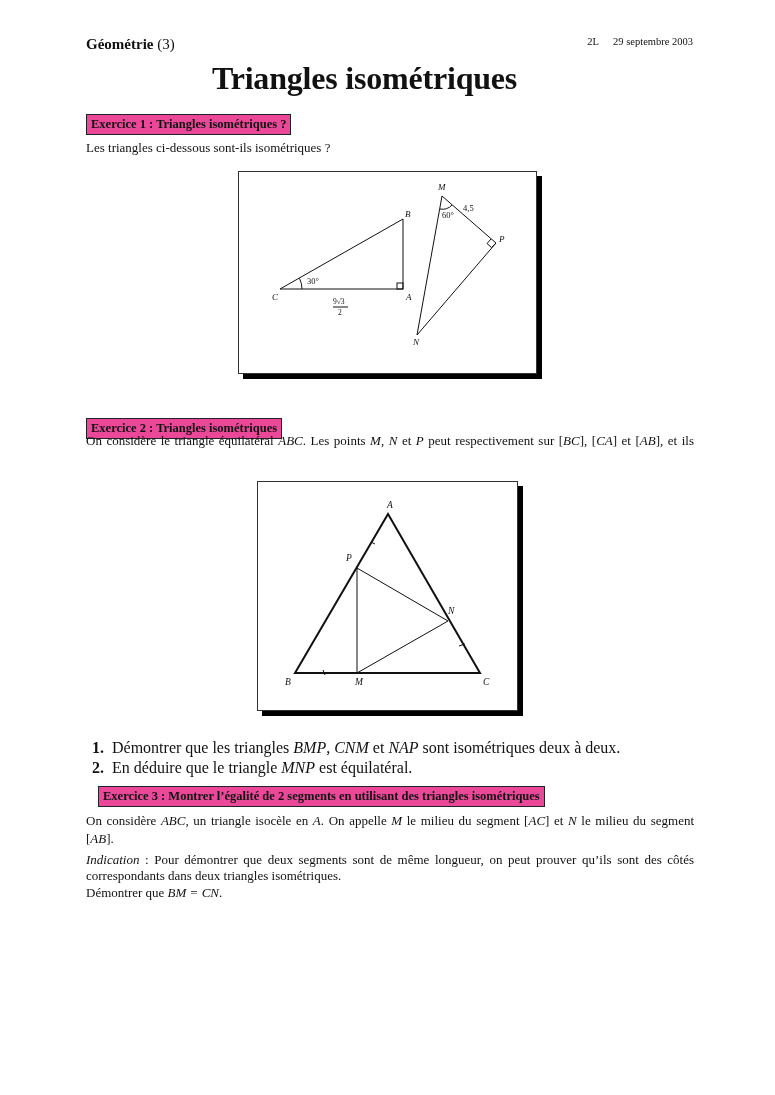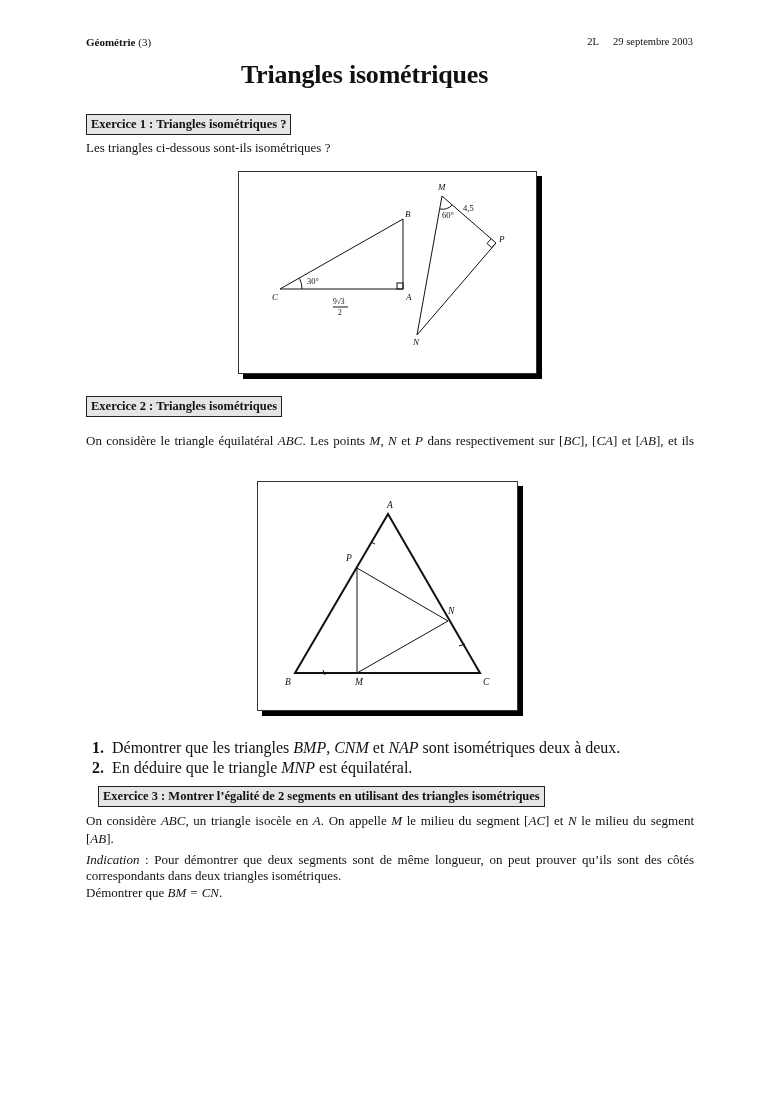--- a/index.html
+++ b/index.html
@@ -1,23 +1,23 @@
 <!DOCTYPE html>
 <html><head>
 <meta charset="utf-8">
 <style>
   html, body { margin:0; padding:0; background:#ffffff; }
   body { width:775px; height:1095px; position:relative; font-family:"Liberation Serif","DejaVu Serif",serif; color:#111; overflow:hidden; }
   .abs { position:absolute; }
-  .hdr-left { left:86px; top:36px; font-size:11px; }
+  .hdr-left { left:86px; top:36px; font-size:15px; }
   .hdr-left b { font-weight:bold; }
   .hdr-right { right:82px; top:36px; font-size:10.5px;margin-left:48px; }
   .hdr-right span + span { margin-left:12px; }
-  .title { left:0; width:729px; top:60px; text-align:center; font-size:26px; font-weight:bold; letter-spacing:-0.2px; }
-  .exbox { border:1px solid #222; padding:2px 4px 2px 4px; font-size:12.5px; font-weight:bold; background:#e5e5e5; white-space:nowrap; }
+  .title { left:0; width:729px; top:60px; text-align:center; font-size:32px; font-weight:bold; letter-spacing:-0.2px; }
+  .exbox { border:1px solid #222; padding:2px 4px 2px 4px; font-size:12.5px; font-weight:bold; background:#ec4899; white-space:nowrap; }
   .para { left:86px; width:608px; font-size:13px; line-height:16px; text-align:justify; }
   .para i, .math { font-style:italic; }
   .figframe { border:1px solid #333; background:#fff; box-shadow:5px 5px 0 #000; }
   .figframe svg { display:block; }
   .list { left:92px; font-size:16px; line-height:20px; }
   .list .num { font-weight:bold; display:inline-block; width:20px; }
   svg text { font-family:"Liberation Serif","DejaVu Serif",serif; }
 </style>
 </head>
 <body>
@@ -60,24 +60,24 @@
     <g font-size="8.5" fill="#111" font-family="'DejaVu Sans',sans-serif">
       <text x="68" y="112">30°</text>
       <text x="94" y="132" font-size="7.5">9√3</text>
       <text x="99" y="143" font-size="7.5">2</text>
       <text x="203" y="46">60°</text>
       <text x="224" y="39">4,5</text>
     </g>
   </svg>
 </div>
 
-<div class="abs exbox" style="left:86px; top:396px;">Exercice 2 :  Triangles isométriques</div>
+<div class="abs exbox" style="left:86px; top:418px;">Exercice 2 :  Triangles isométriques</div>
 <div class="abs para" style="top:433px;">
   <div style="text-align:justify; text-align-last:justify;">
-    <span>On considère le triangle équilatéral </span><i>ABC</i><span>. Les points </span><i>M</i><span>, </span><i>N</i><span> et </span><i>P</i><span> dans respectivement sur [</span><i>BC</i><span>], [</span><i>CA</i><span>] et [</span><i>AB</i><span>], et ils</span>
+    <span>On considère le triangle équilatéral </span><i>ABC</i><span>. Les points </span><i>M</i><span>, </span><i>N</i><span> et </span><i>P</i><span> peut respectivement sur [</span><i>BC</i><span>], [</span><i>CA</i><span>] et [</span><i>AB</i><span>], et ils</span>
   </div>
 </div>
 
 <div class="abs figframe" style="left:257px; top:481px; width:259px; height:228px;">
   <svg width="259" height="228" viewBox="0 0 259 228">
     <g stroke="#111" fill="none">
       <polygon points="37,191 130,32 222,191" stroke-width="2"></polygon>
       <polygon points="99,191 190,139 99,86" stroke-width="1"></polygon>
       <line x1="65" y1="188" x2="67" y2="193" stroke-width="1"></line>
       <line x1="113" y1="60" x2="117" y2="62" stroke-width="1"></line>

